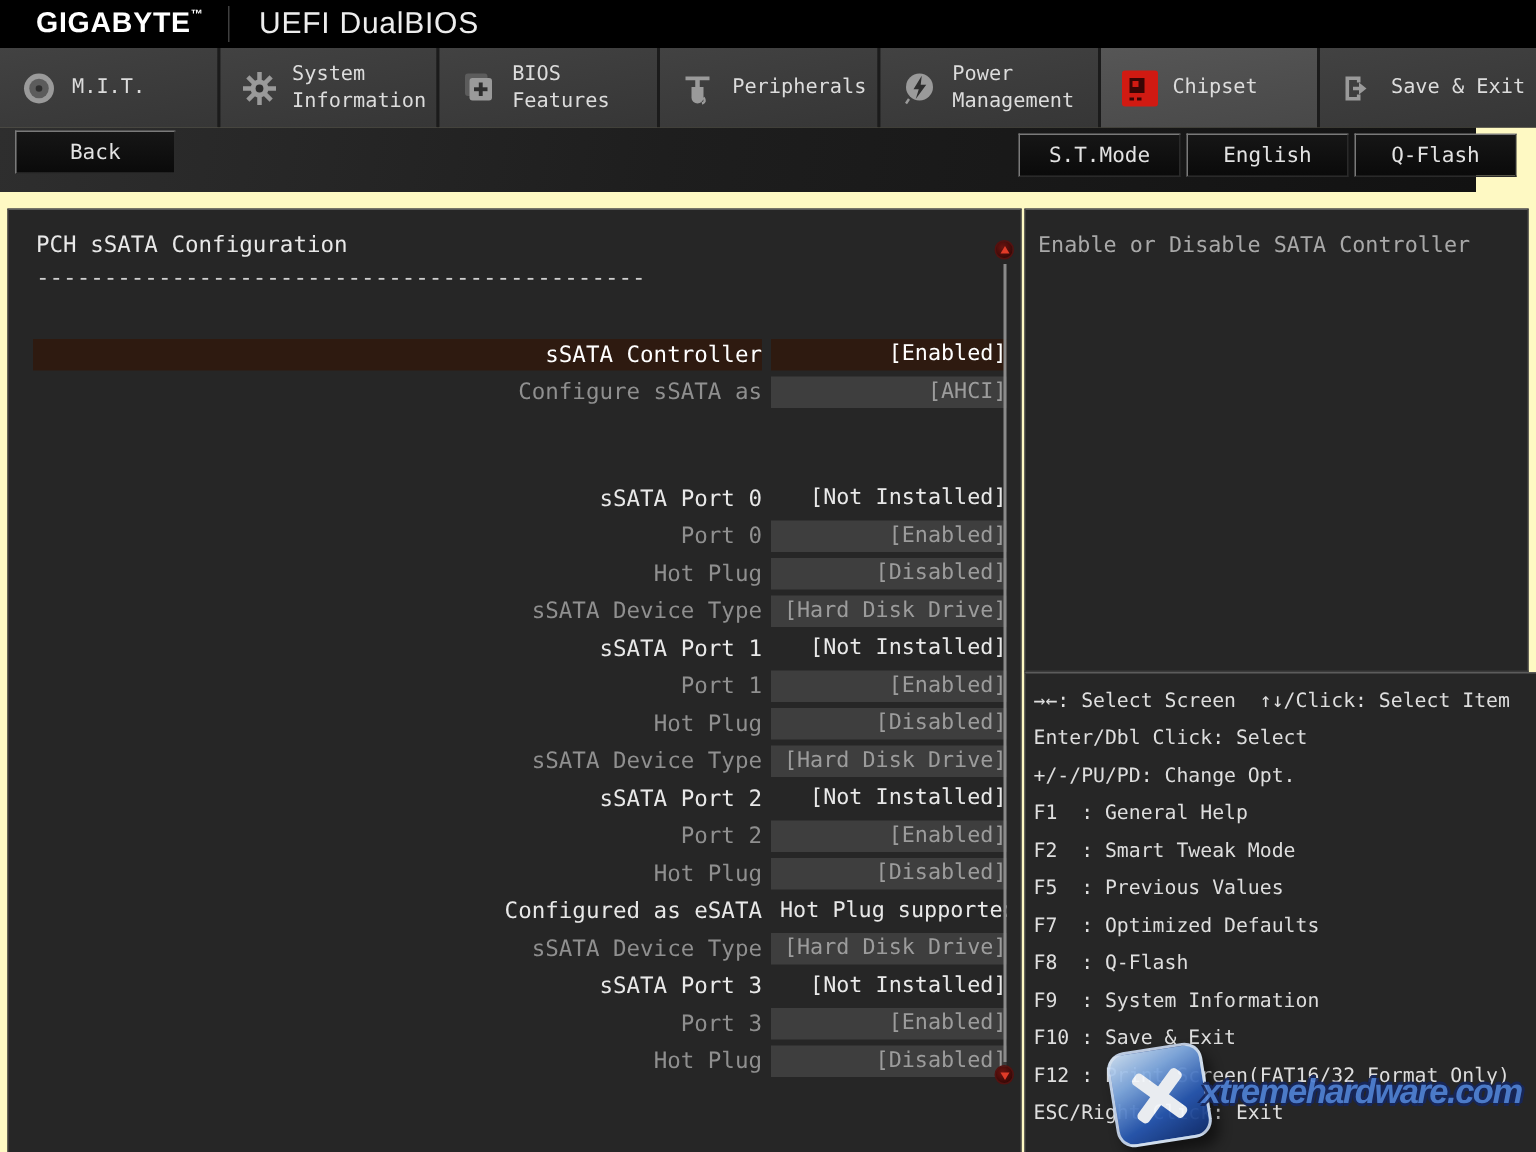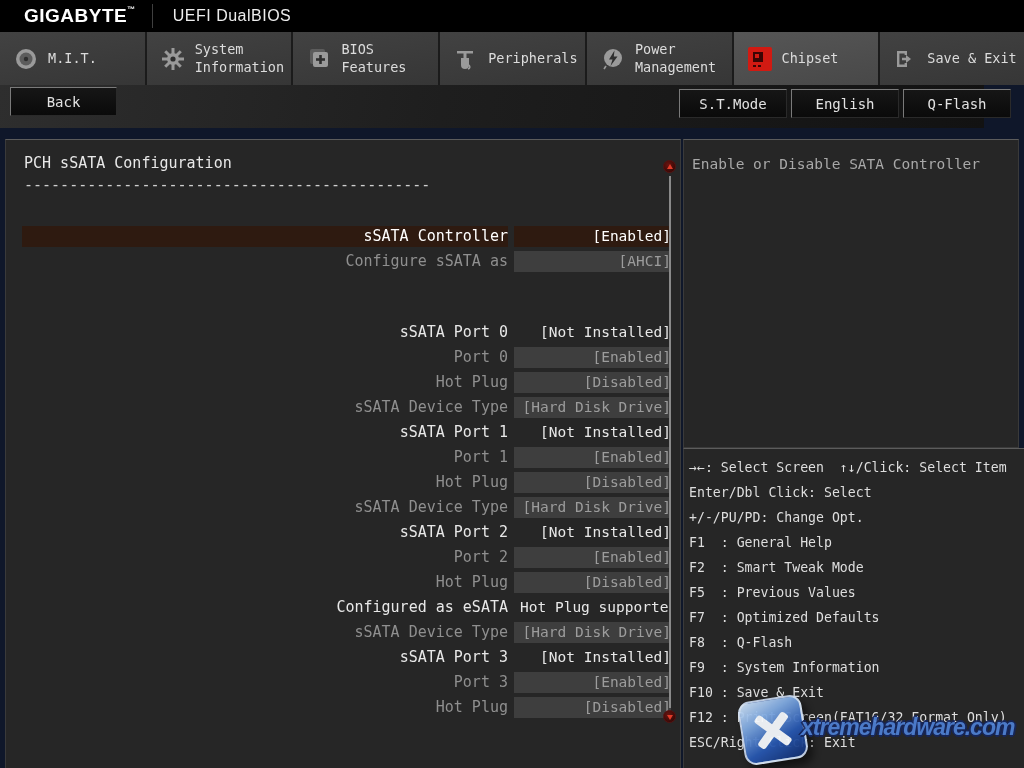--- a/index.html
+++ b/index.html
@@ -1,25 +1,25 @@
 <!DOCTYPE html>
 <html><head>
 <meta charset="utf-8">
 <style>
   html,body{margin:0;padding:0;width:1024px;height:768px;background:#000;overflow:hidden;
     font-family:"DejaVu Sans Mono",monospace;}
-  #screen{position:relative;width:1024px;height:768px;background:#0f172a;}
+  #screen{position:relative;width:1024px;height:768px;background:#fef9c3;}
 
   
   .topbar{position:absolute;left:0;top:0;width:1024px;height:32px;background:#000;display:flex;align-items:center;}
   .brand{font-family:"Liberation Sans",sans-serif;font-weight:bold;font-size:19px;color:#fff;
     letter-spacing:.5px;margin-left:24px;}
   .brand sup{font-size:8px;vertical-align:top;}
   .brand-divider{width:1px;height:24px;background:#3f3f3f;margin:0 20px 0 16px;}
-  .fw-name{font-family:"Liberation Sans",sans-serif;font-size:16px;color:#ededed;letter-spacing:.5px;}
+  .fw-name{font-family:"Liberation Sans",sans-serif;font-size:20px;color:#ededed;letter-spacing:.5px;}
 
   
   .tabbar{position:absolute;left:0;top:32px;width:1024px;height:53px;display:flex;background:#222;}
   .tab{flex:1 1 0;display:flex;align-items:center;gap:9px;padding-left:13px;
     background:linear-gradient(170deg,#424242,#363636);border-right:2px solid #1b1b1b;cursor:pointer;}
   .tab:last-child{border-right:none;padding-left:12px;}
   .tab.selected{background:linear-gradient(170deg,#565656,#484848);}
   .tab-label{font-size:13.5px;color:#dcdcdc;white-space:pre-line;line-height:1.3;}
   .tab-icon{width:26px;height:26px;flex:0 0 26px;display:flex;align-items:center;justify-content:center;}
 

